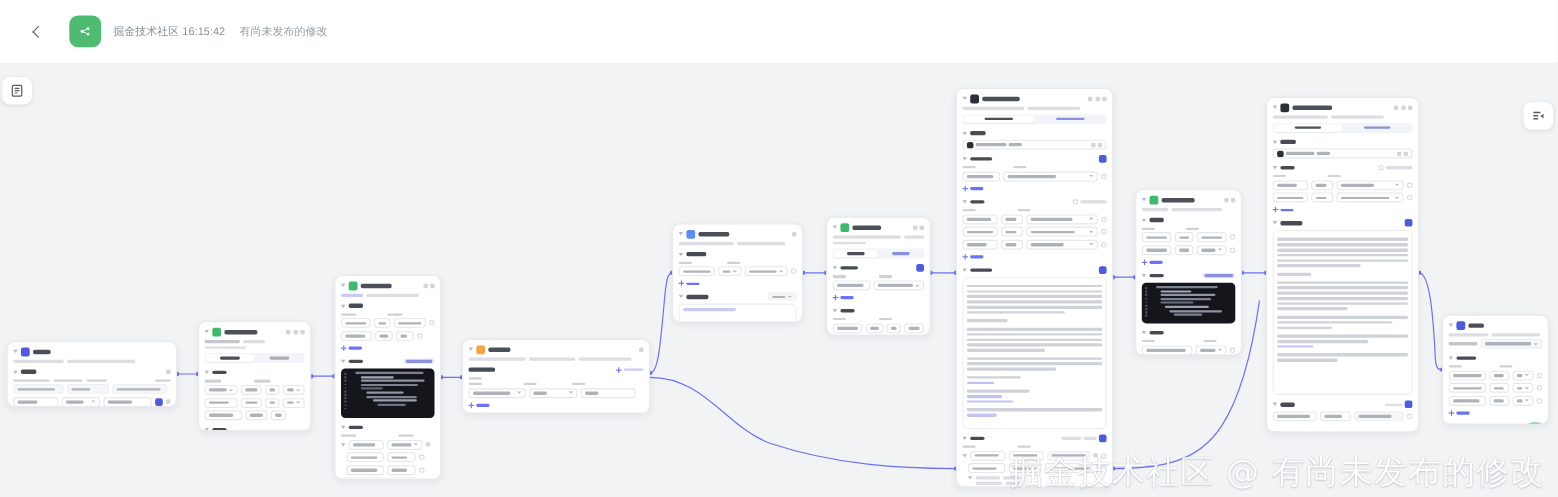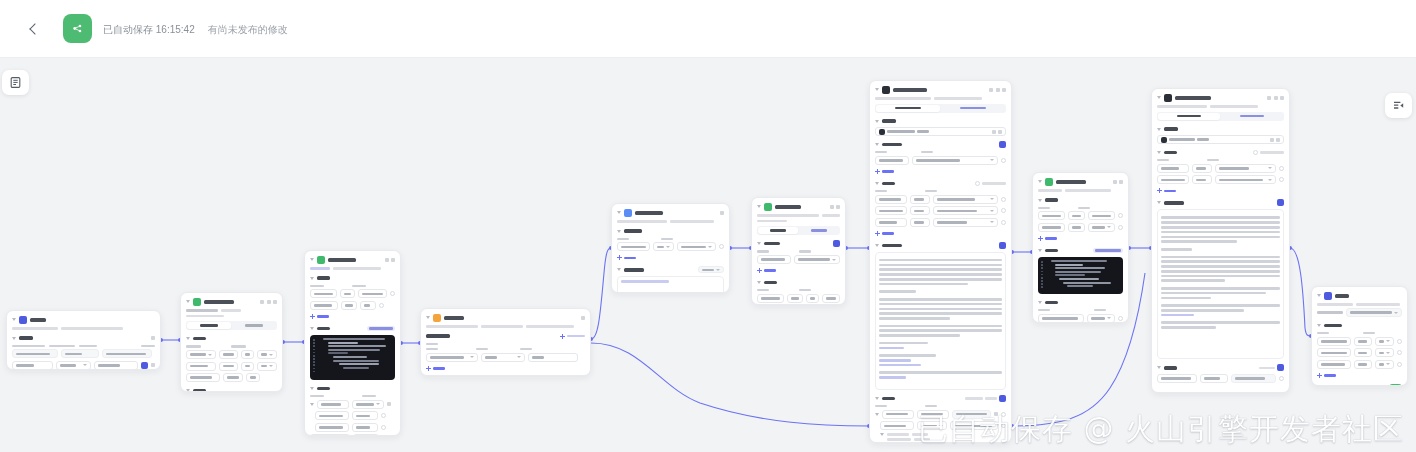--- a/index.html
+++ b/index.html
@@ -254,21 +254,21 @@
     <svg class="tiny-ic" width="16" height="16" viewBox="0 0 16 16" aria-hidden="true">
       <circle cx="4" cy="8" r="2.1" fill="#fff"></circle>
       <circle cx="11.6" cy="4.4" r="1.9" fill="#fff"></circle>
       <circle cx="11.6" cy="11.6" r="1.9" fill="#fff"></circle>
       <path d="M5.6 7.2 L10 5.1 M5.6 8.8 L10 10.9" stroke="#fff" stroke-width="1.2" fill="none"></path>
     </svg>
   </div>
 
   <div class="title-block">
     <div class="sub-row">
-      <span class="sub-text">已自动保存 16:15:42</span>
+      <span class="sub-text">掘金技术社区 16:15:42</span>
       <span class="sub-text modified">有尚未发布的修改</span>
     </div>
   </div>
 
 </div>
 
 <div class="canvas">
 
   <svg class="edge-layer" viewBox="0 0 1416 394" preserveAspectRatio="none">
     <g fill="none" stroke="#6b72f5" stroke-width="1.1">
@@ -1336,14 +1336,14 @@
         <span class="sect-lbl" style="width:24px;"></span>
         <span class="sect-right">
 
           <span class="toggle"></span>
         </span>
       </div>
 
     </div>
   </div>
 
-  <div class="watermark">已自动保存 @ 火山引擎开发者社区</div>
+  <div class="watermark">掘金技术社区 @ 有尚未发布的修改</div>
 </div>
 
 </body></html>

